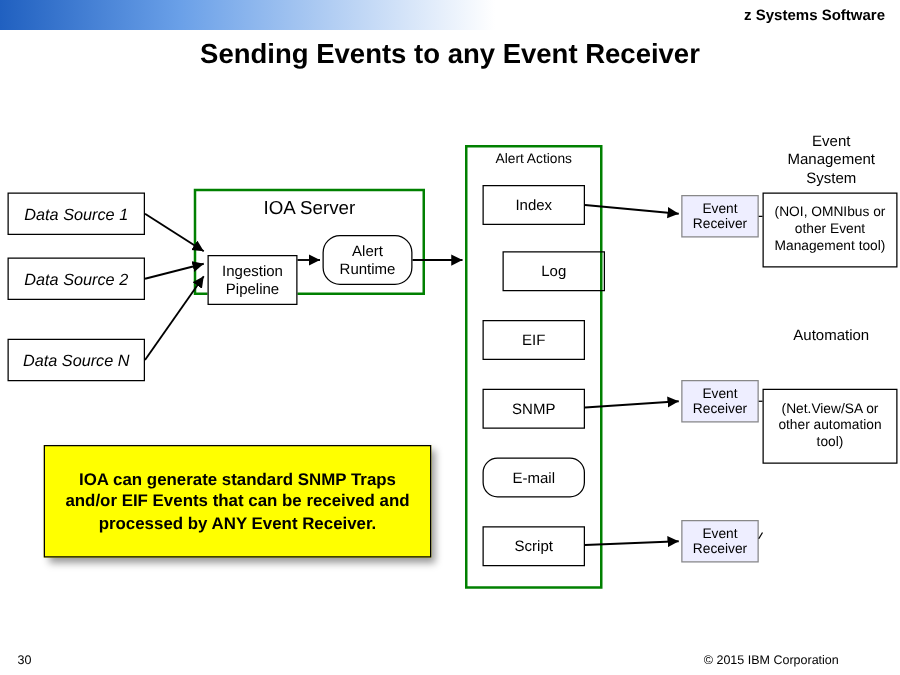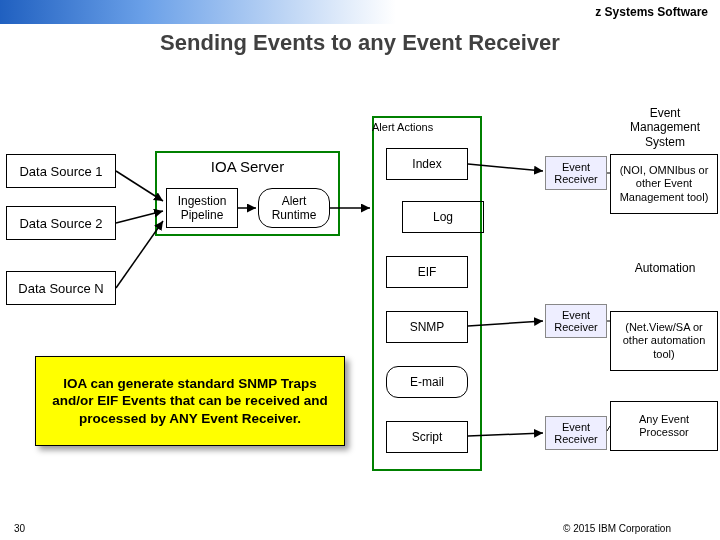--- a/index.html
+++ b/index.html
@@ -20,36 +20,36 @@
     justify-content: flex-end;
     padding-right: 12px;
     font-size: 12px;
     font-weight: bold;
     color: #000;
   }
   .title {
     text-align: center;
     font-size: 22px;
     font-weight: bold;
-    color: #404040;
+    color: #000000;
     margin: 6px 0 10px 0;
   }
   .stage { position: relative; width: 720px; height: 440px; }
   .box {
     position: absolute;
     background: #fff;
     border: 1.5px solid #000;
     display: flex;
     align-items: center;
     justify-content: center;
     text-align: center;
     font-size: 12px;
     padding: 2px;
   }
-  .ds-box { width: 110px; height: 34px; font-size: 13px; }
+  .ds-box { width: 110px; height: 34px; font-size: 13px; font-style: italic; }
   .ioa-container {
     position: absolute;
     left: 155px; top: 85px;
     width: 185px; height: 85px;
     border: 2px solid #008000;
     background: #fff;
   }
   .ioa-title {
     position: absolute;
     left: 160px; top: 92px;
@@ -70,20 +70,21 @@
     position: absolute;
     left: 372px; top: 50px;
     width: 110px; height: 355px;
     border: 2px solid #008000;
     background: #fff;
   }
   .alert-title {
     position: absolute;
     left: 372px; top: 55px;
     width: 110px;
+    text-align: center;
     font-size: 11px;
   }
   .action-box {
     position: absolute;
     left: 386px;
     width: 82px; height: 32px;
     border: 1.5px solid #000;
     font-size: 12px;
     display: flex; align-items: center; justify-content: center;
   }
@@ -152,21 +153,21 @@
 <div class="title">Sending Events to any Event Receiver</div>
 
 <div class="stage">
 
   <div class="box ds-box" style="left:6px; top:88px;">Data Source 1</div>
   <div class="box ds-box" style="left:6px; top:140px;">Data Source 2</div>
   <div class="box ds-box" style="left:6px; top:205px;">Data Source N</div>
 
   <div class="ioa-container"></div>
   <div class="ioa-title">IOA Server</div>
-  <div class="sub-box" style="left:166px; top:122px; white-space:pre-line;">Ingestion
+  <div class="sub-box" style="left:166px; top:138px; white-space:pre-line;">Ingestion
 Pipeline</div>
   <div class="sub-box" style="left:258px; top:122px; white-space:pre-line;border-radius:14px;">Alert
 Runtime</div>
 
   <div class="alert-container"></div>
   <div class="alert-title">Alert Actions</div>
   <div class="action-box" style="top:82px;">Index</div>
   <div class="action-box" style="top:135px;margin-left:16px;">Log</div>
   <div class="action-box" style="top:190px;">EIF</div>
   <div class="action-box" style="top:245px;">SNMP</div>
@@ -179,21 +180,20 @@
 Receiver</div>
   <div class="er-box" style="top:350px; white-space:pre-line;">Event
 Receiver</div>
 
   <div class="ems-title" style="white-space:pre-line;">Event
 Management
 System</div>
   <div class="right-box" style="top:88px;">(NOI, OMNIbus or other Event Management tool)</div>
   <div class="aut-label" style="top:195px;">Automation</div>
   <div class="right-box" style="top:225px;margin-top:20px;">(Net.View/SA or other automation tool)</div>
-  <div class="right-box" style="top:335px; height:50px;">Any Event Processor</div>
 
   <div class="callout">IOA can generate standard SNMP Traps and/or EIF Events that can be received and processed by ANY Event Receiver.</div>
 
   <svg class="lines" width="720" height="440">
     <defs>
       <marker id="arr" markerWidth="8" markerHeight="8" refX="6" refY="3" orient="auto">
         <path d="M0,0 L6,3 L0,6 Z" fill="#000"></path>
       </marker>
     </defs>
 

